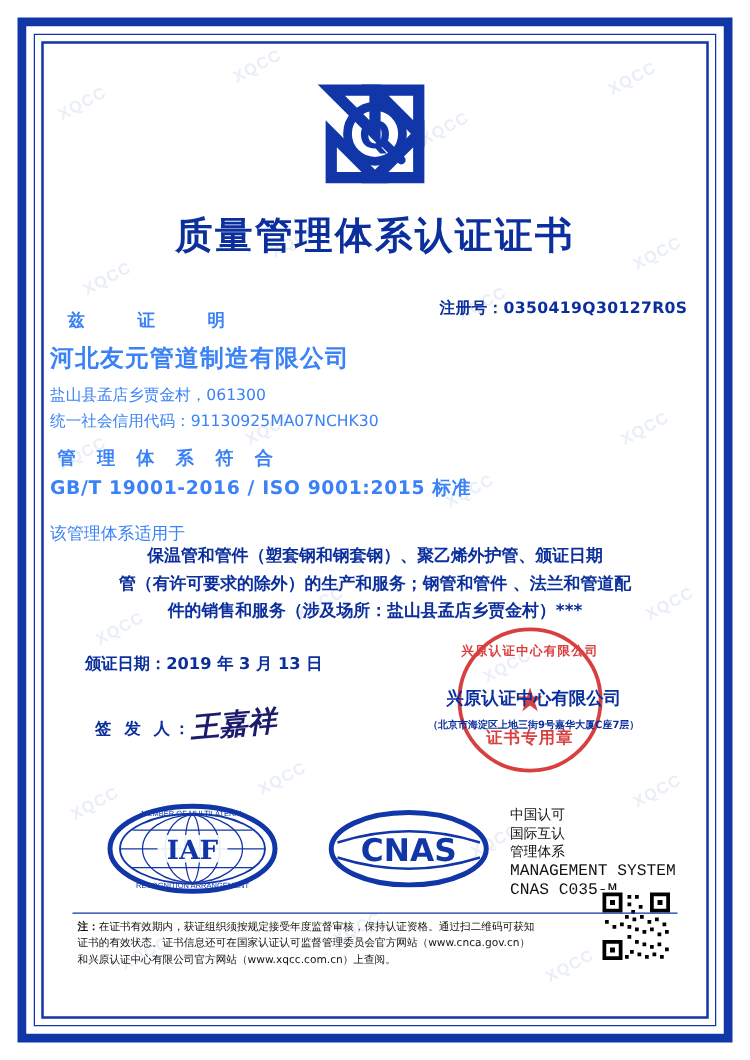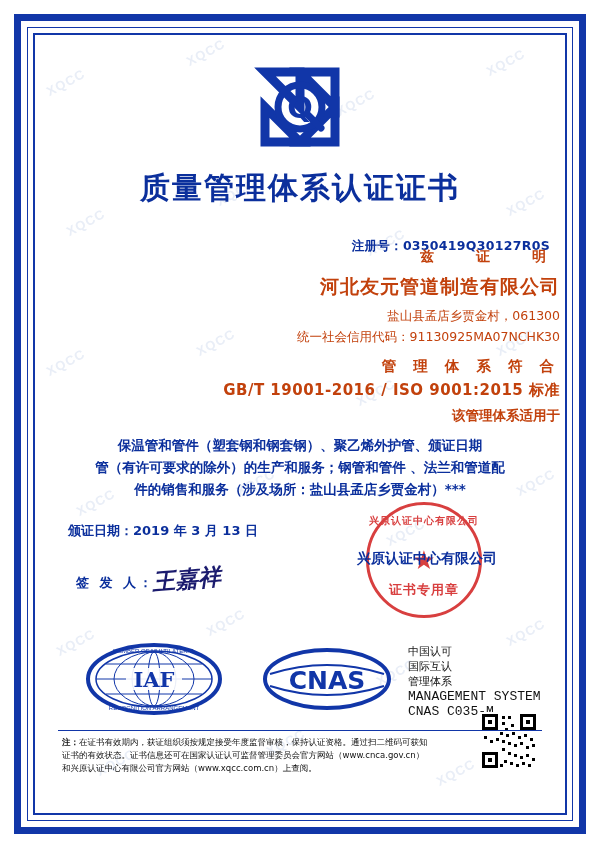--- a/index.html
+++ b/index.html
@@ -92,22 +92,22 @@
     font-size: 12.5px;
     color: #0b2f9c;
     font-weight: bold;
     letter-spacing: 0.3px;
     font-family: "DejaVu Sans", sans-serif;
     margin-top: 20px;
   }
 
   .center-line {
     width: 100%;
-    text-align: right;
-    color: #c2410c;
+    text-align: left;
+    color: #3b82f6;
     font-family: "DejaVu Sans", sans-serif;
   }
 
   .hereby {
     position: absolute;
     top: 208px;
     font-size: 14px;
     font-weight: bold;
     letter-spacing: 14px;
     text-indent: 14px;
@@ -140,23 +140,23 @@
   .standard {
     position: absolute;
     top: 341px;
     font-size: 15px;
     font-weight: bold;
     letter-spacing: 0.5px;
     font-family: "DejaVu Sans", sans-serif;
   }
   .scope-head {
     position: absolute;
-    top: 367px;
+    top: 378px;
     font-size: 13.5px;
-    font-weight: bold;
+    font-weight: normal;
   }
   .scope-body {
     position: absolute;
     top: 394px;
     left: 8px;
     right: 8px;
     font-size: 13.5px;
     font-weight: bold;
     line-height: 22px;
     color: #0b2f9c;
@@ -396,20 +396,21 @@
     <div class="signer-label">签 发 人：</div>
     <div class="signature">王嘉祥</div>
 
     <div class="seal">
       <div class="arc-top">兴原认证中心有限公司</div>
       <div class="star">★</div>
       <div class="arc-bottom">证书专用章</div>
     </div>
 
     <div class="issuer-body">兴原认证中心有限公司</div>
+    <div class="issuer-addr">（北京市海淀区上地三街9号嘉华大厦C座7层）</div>
 
     <div class="iaf-mark">
       <svg width="148" height="78" viewBox="0 0 148 78">
         <ellipse cx="74" cy="39" rx="66" ry="34" fill="none" stroke="#1136a8" stroke-width="4"></ellipse>
         <ellipse cx="74" cy="39" rx="58" ry="28" fill="none" stroke="#1136a8" stroke-width="1.5"></ellipse>
         <ellipse cx="74" cy="39" rx="40" ry="27" fill="none" stroke="#1136a8" stroke-width="1"></ellipse>
         <ellipse cx="74" cy="39" rx="22" ry="27" fill="none" stroke="#1136a8" stroke-width="1"></ellipse>
         <ellipse cx="74" cy="39" rx="6" ry="27" fill="none" stroke="#1136a8" stroke-width="1"></ellipse>
         <line x1="16" y1="39" x2="132" y2="39" stroke="#1136a8" stroke-width="1"></line>
         <line x1="26" y1="24" x2="122" y2="24" stroke="#1136a8" stroke-width="1"></line>

